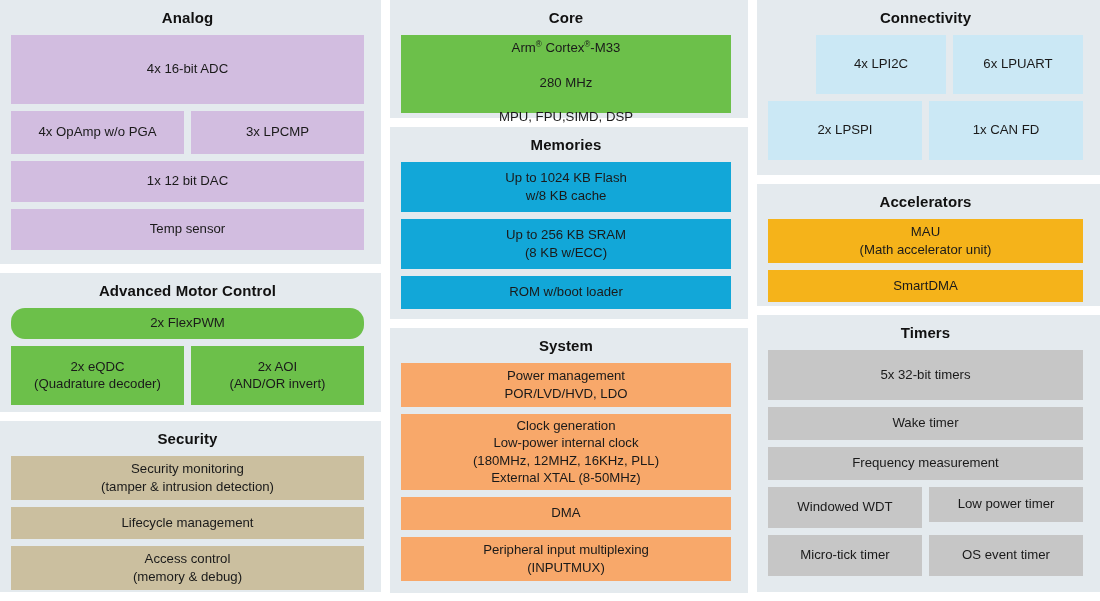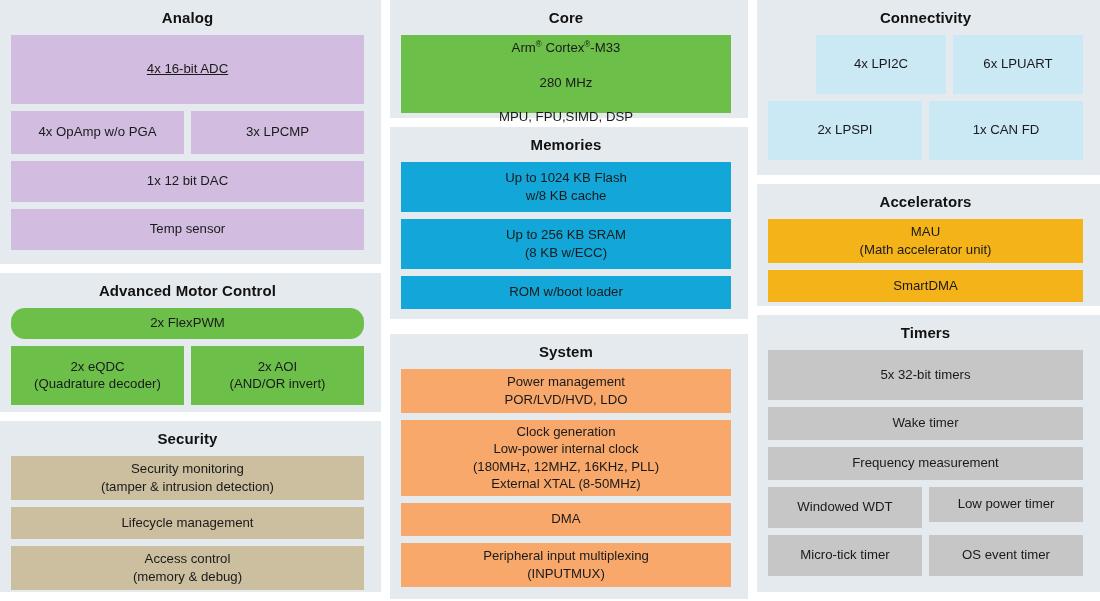--- a/index.html
+++ b/index.html
@@ -91,21 +91,21 @@
 </head>
 <body>
 
 <div id="diagram">
 
   <div class="column col-left">
 
     <div class="panel" style="height:264px;">
       <div class="panel-title">Analog</div>
       <div class="blocks">
-        <div class="block c-purple" style="height:69px;text-decoration:underline;">4x 16-bit ADC</div>
+        <div class="block c-purple" style="height:69px;">4x 16-bit ADC</div>
         <div class="row">
           <div class="block c-purple" style="height:43px;">4x OpAmp w/o PGA</div>
           <div class="block c-purple" style="height:43px;">3x LPCMP</div>
         </div>
         <div class="block c-purple" style="height:41px;">1x 12 bit DAC</div>
         <div class="block c-purple" style="height:41px;">Temp sensor</div>
       </div>
     </div>
 
     <div class="panel" style="height:139px;">
@@ -153,21 +153,21 @@
       <div class="panel-title">Memories</div>
       <div class="blocks">
         <div class="block c-blue" style="height:50px;">Up to 1024 KB Flash
 w/8 KB cache</div>
         <div class="block c-blue" style="height:50px;">Up to 256 KB SRAM
 (8 KB w/ECC)</div>
         <div class="block c-blue" style="height:33px;">ROM w/boot loader</div>
       </div>
     </div>
 
-    <div class="panel" style="height:265px;margin-top:6px;">
+    <div class="panel" style="height:265px;">
       <div class="panel-title">System</div>
       <div class="blocks">
         <div class="block c-orange" style="height:44px;">Power management
 POR/LVD/HVD, LDO</div>
         <div class="block c-orange" style="height:76px;">Clock generation
 Low-power internal clock
 (180MHz, 12MHZ, 16KHz, PLL)
 External XTAL (8-50MHz)</div>
         <div class="block c-orange" style="height:33px;">DMA</div>
         <div class="block c-orange" style="height:44px;">Peripheral input multiplexing

